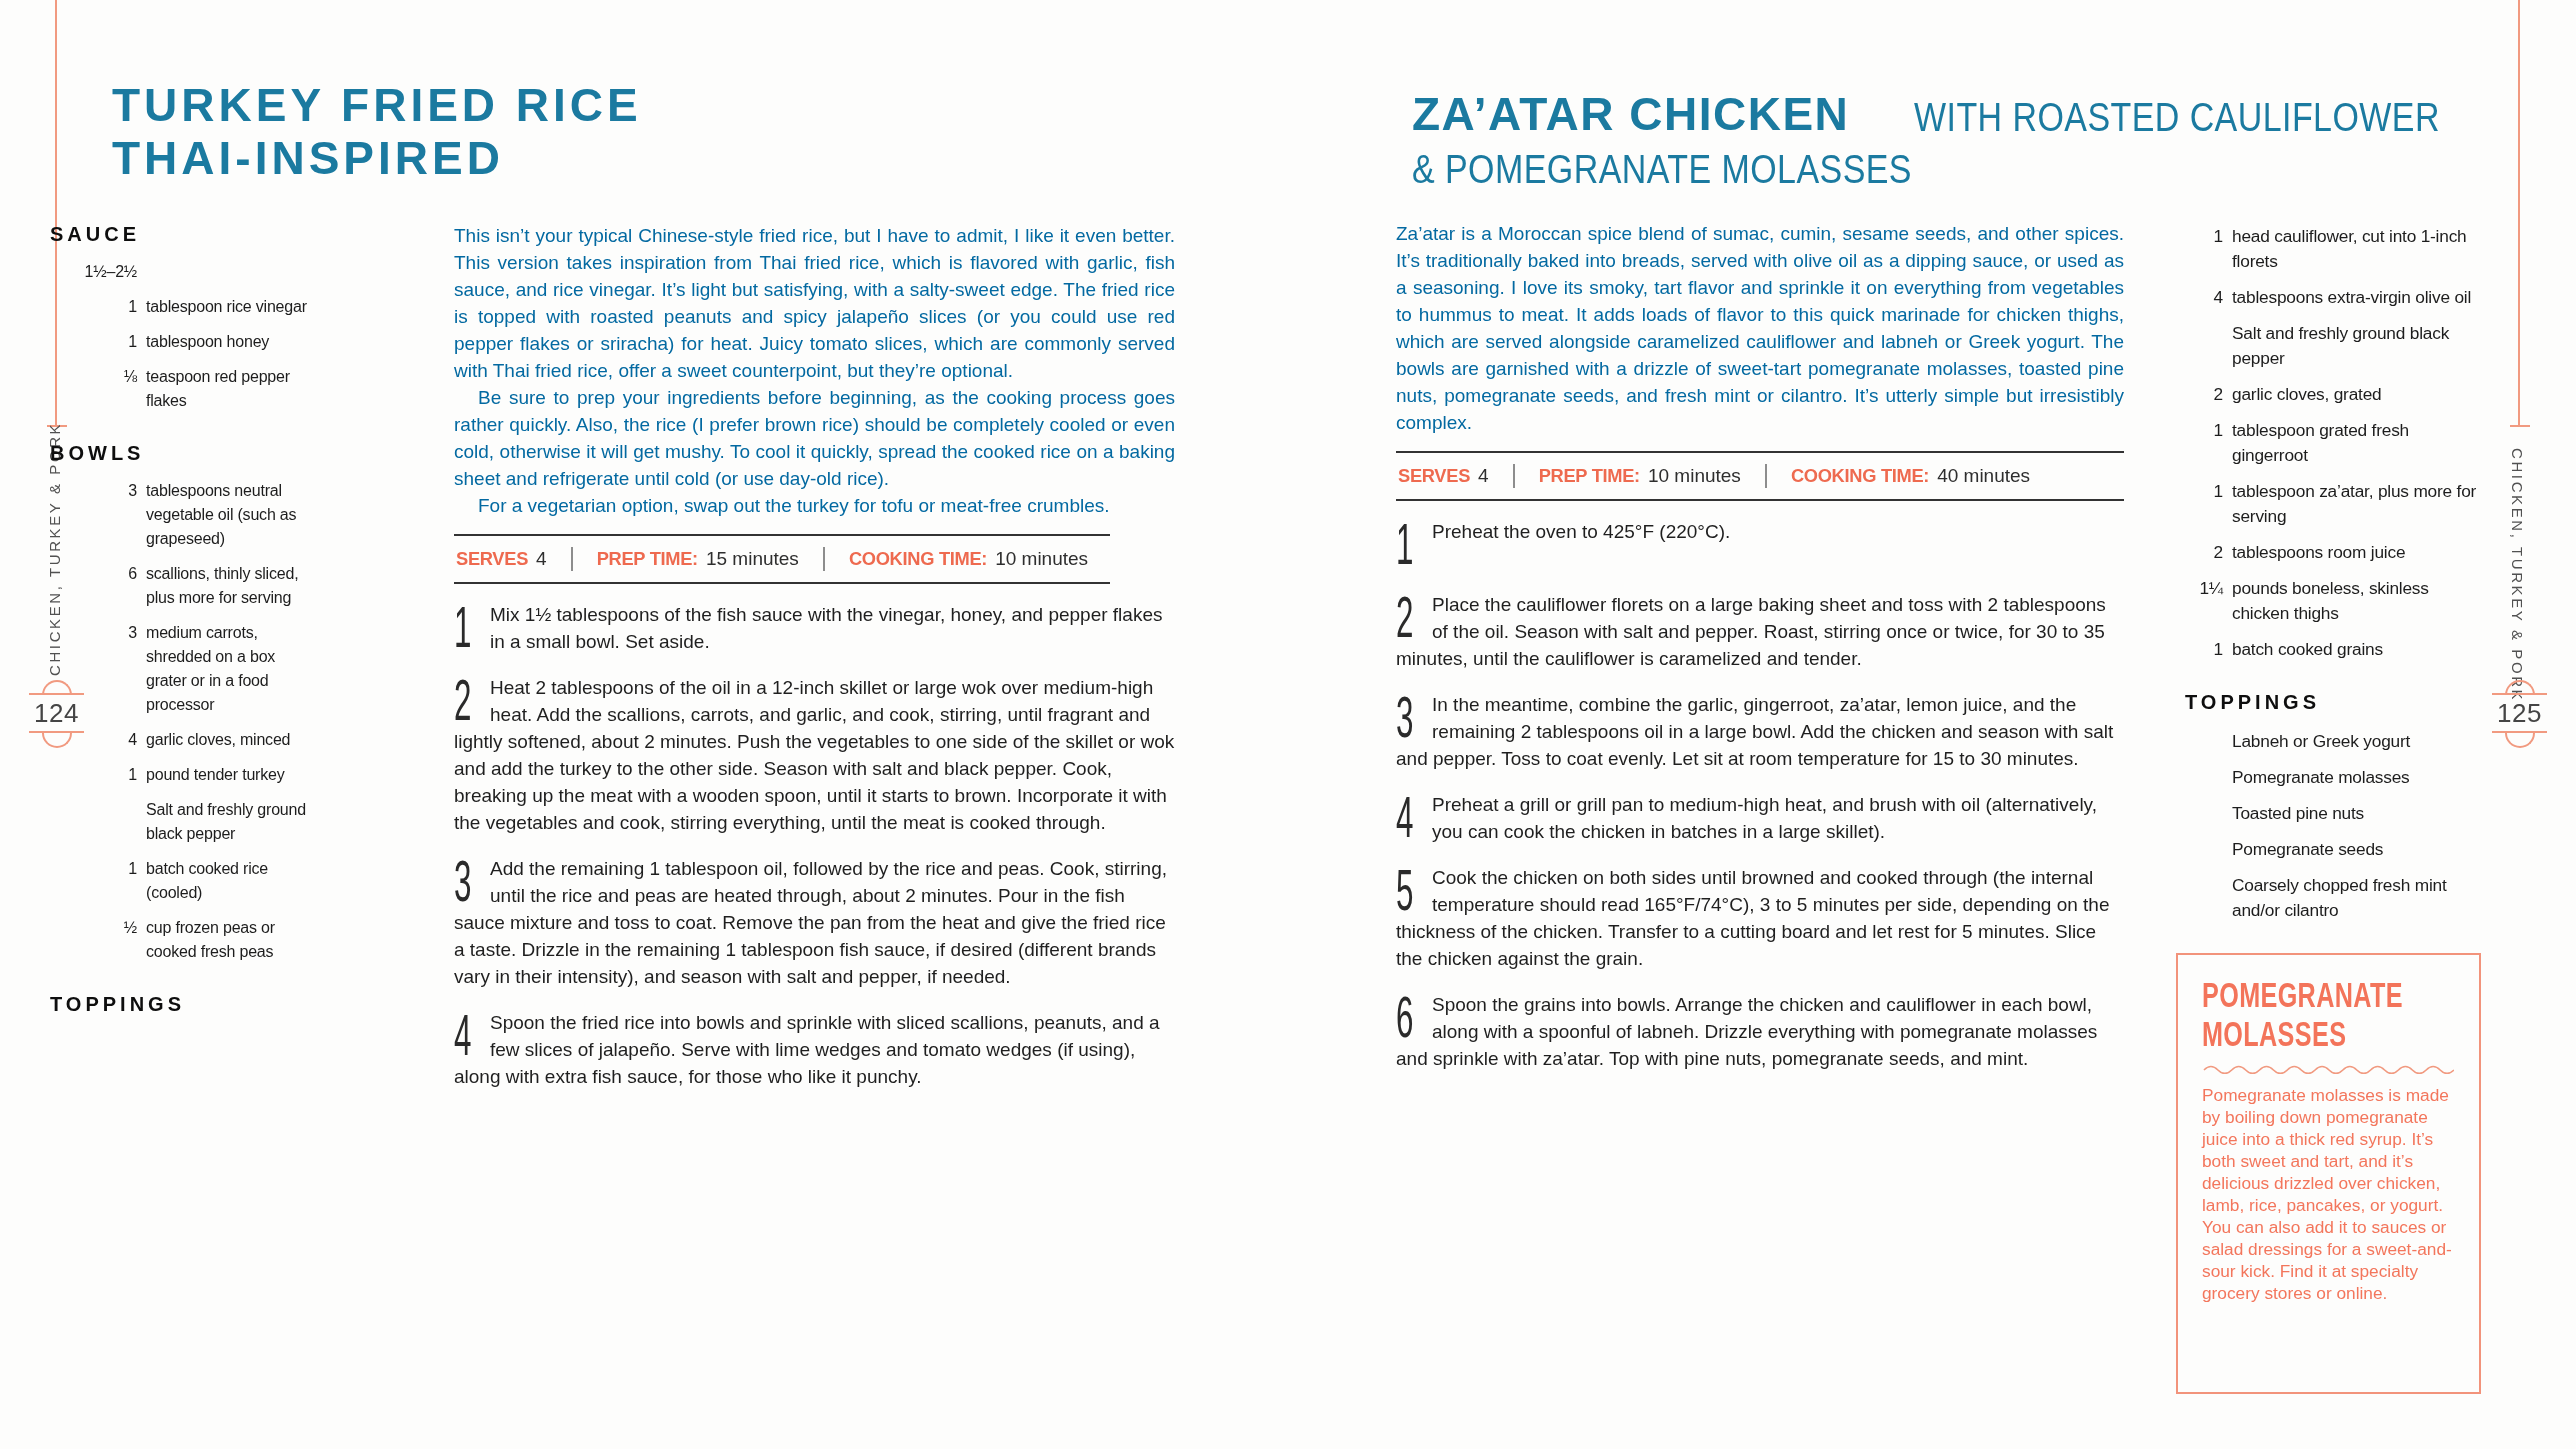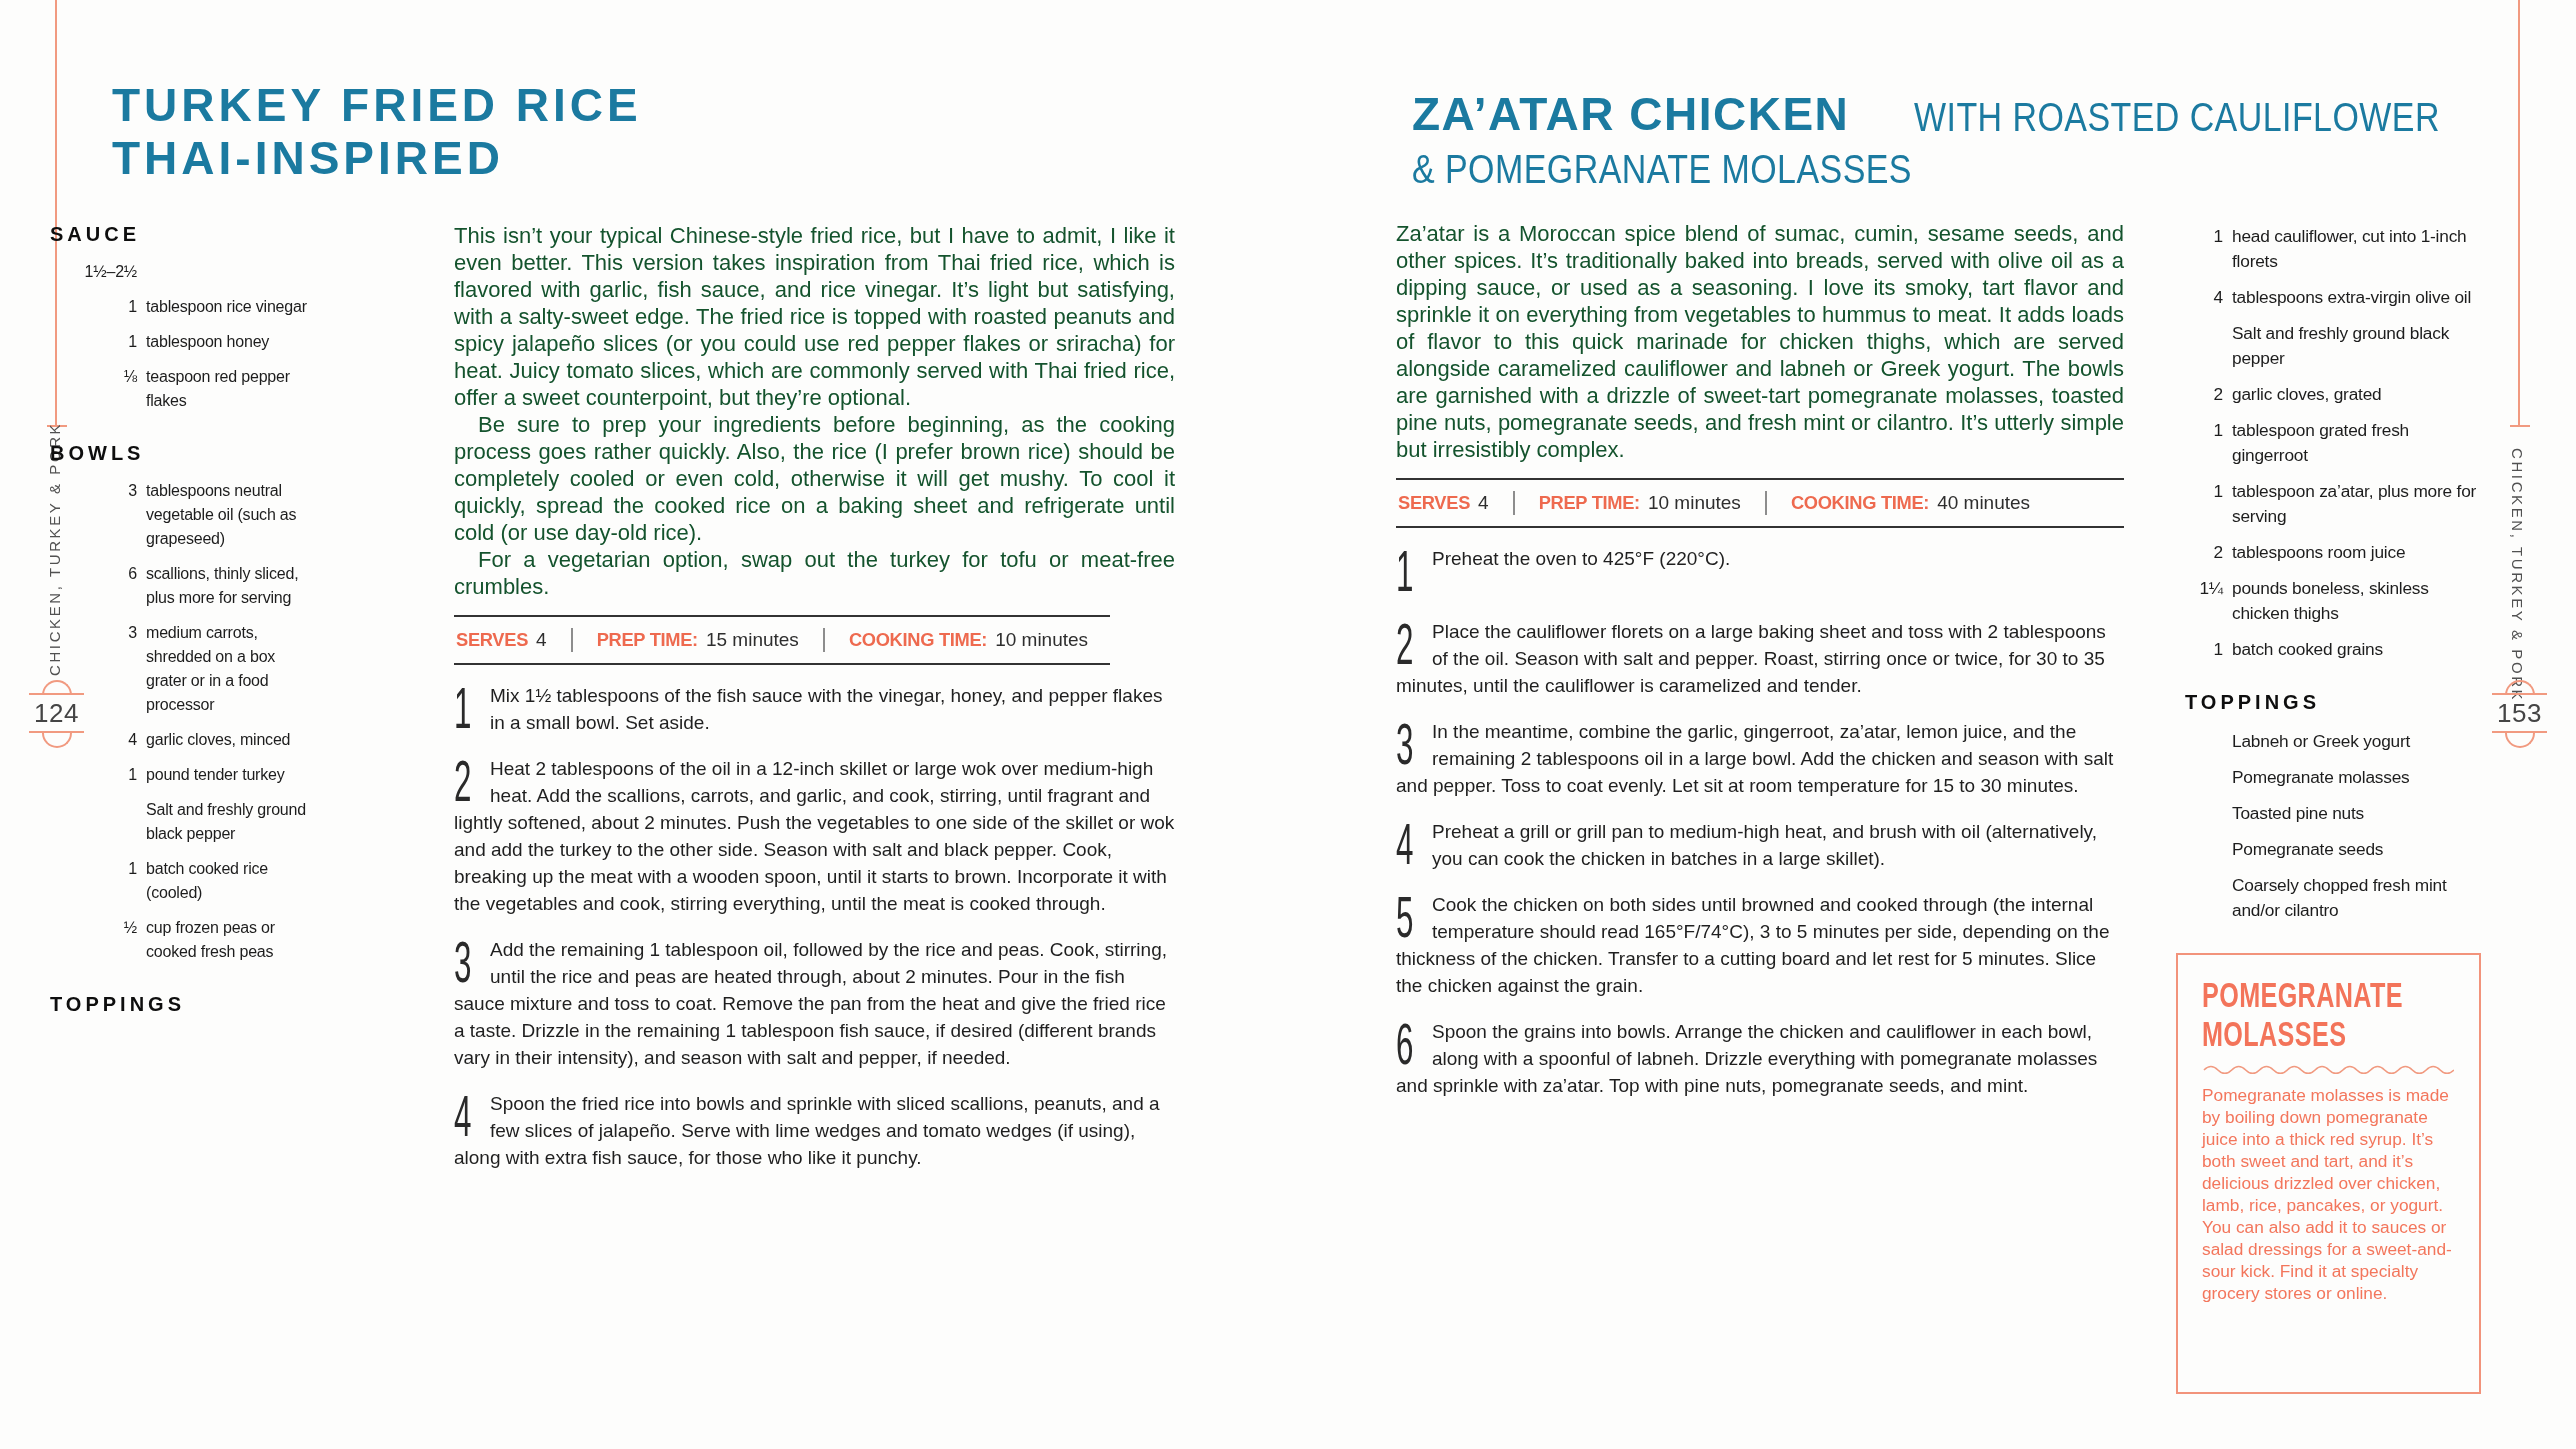--- a/index.html
+++ b/index.html
@@ -46,21 +46,21 @@
   .ing-row { display:flex; margin-bottom:11px; }
   .ing-qty { flex:0 0 auto; text-align:right; padding-right:9px; }
   .left-col  .ing-qty { width:96px; }
   .right-col .ing-qty { width:47px; }
   .ing-desc { flex:1 1 auto; }
 
   
   .main-col { position:absolute; }
   .main-col.left-main  { left:454px;  top:222px; width:721px; }
   .main-col.right-main { left:1396px; top:220px; width:728px; }
-  .intro { color:#14532d; font-size:22px; line-height:27px; text-align:justify; }
+  .intro { color:#0369a1; font-size:19px; line-height:27px; text-align:justify; }
   .intro p + p { text-indent:24px; }
   .meta { display:flex; align-items:center; border-top:2px solid #333; border-bottom:2px solid #333;
           padding:11px 2px; margin-top:15px; }
   .left-main .meta { width:656px; }
   .meta-label { color:#ee6a4f; font-weight:700; font-size:18.3px; letter-spacing:-0.3px; margin-right:8px; }
   .meta-value { color:#2e2e2e; font-size:19px; }
   .meta-divider { width:2px; height:24px; background:#8d8d8d; margin:0 24px; }
   .steps { margin-top:17px; }
   .step { margin-bottom:19px; color:#1f1f1f; font-size:19px; line-height:27px; overflow:visible; }
   .step::after { content:""; display:block; clear:both; }
@@ -99,21 +99,21 @@
 
   <div class="rail right">
     <div class="rail-line"></div>
     <div class="rail-tick"></div>
     <div class="rail-tab">CHICKEN, TURKEY &amp; PORK</div>
     <div class="pagenum-block">
       <div class="orn top">
           <div class="orn-line"></div>
           <div class="orn-arc"></div>
         </div>
-      <div class="pagenum">153</div>
+      <div class="pagenum">125</div>
       <div class="orn bottom">
           <div class="orn-line"></div>
           <div class="orn-arc"></div>
         </div>
     </div>
   </div>
 
   <div>
     <div class="l-title">
       <div>TURKEY FRIED RICE</div>

